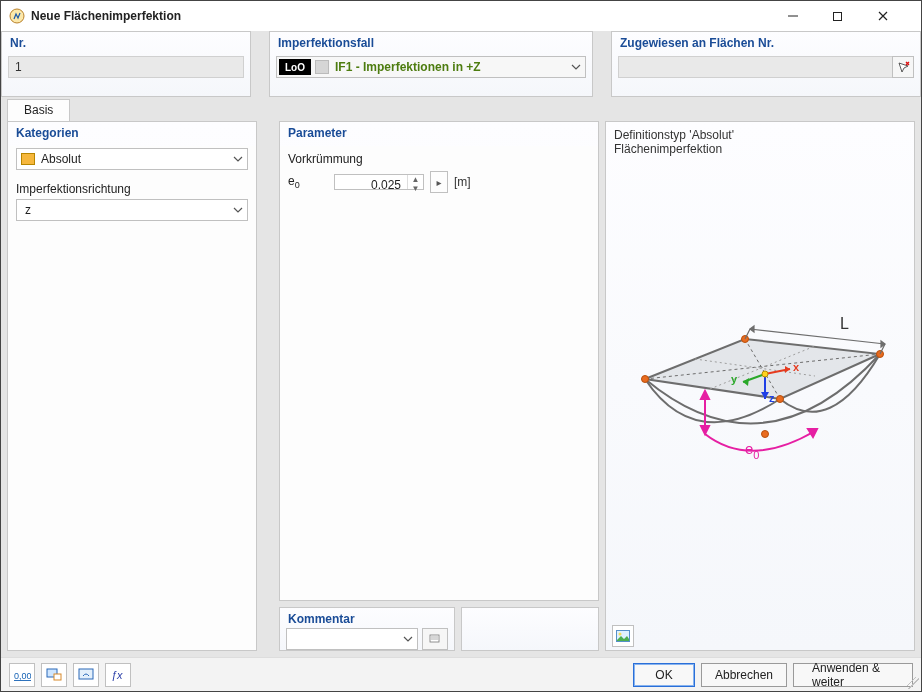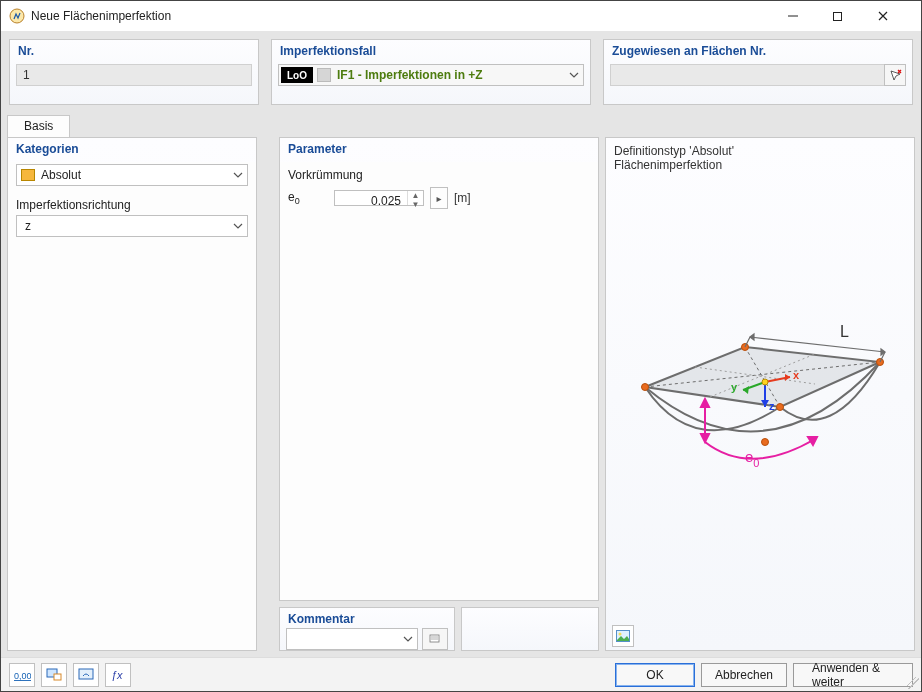--- a/index.html
+++ b/index.html
@@ -20,40 +20,41 @@
     flex-direction: column;
     position: relative;
   }
   
   .titlebar {
     height: 30px;
     display: flex;
     align-items: center;
     padding: 0 16px 0 8px;
     font-size: 12px;
+    font-weight: bold;
   }
   .titlebar .app-icon {
     width: 16px; height: 16px;
     margin-right: 6px;
   }
   .titlebar .title { flex: 1; }
   .titlebar .controls { display: flex; }
   .titlebar .ctl {
     width: 45px; height: 30px;
     display: flex; align-items: center; justify-content: center;
     font-size: 13px;
     cursor: pointer;
   }
 
   
   .topband {
     background: #e5e5e5;
-    padding: 8px;
-    display: flex;
-    gap: 12px;
+    padding: 0;
+    display: flex;
+    gap: 18px;
   }
   .panel {
     border: 1px solid #c8c8c8;
     background: linear-gradient(to bottom, #fdfdff, #f5f7fb);
     display: flex;
     flex-direction: column;
   }
   .panel-header {
     padding: 4px 8px 6px 8px;
     font-size: 12px;
@@ -535,19 +536,19 @@
         <rect x="1" y="1" width="14" height="10" fill="#e4f0fb" stroke="#2b69b8"></rect>
         <path d="M5 8 Q8 4 11 8" stroke="#2b69b8" fill="none"></path>
       </svg>
     </div>
     <div class="tool-btn">
       <svg width="16" height="14" viewBox="0 0 16 14">
         <text x="1" y="11" font-size="11" font-style="italic" fill="#2b3fa8">ƒx</text>
       </svg>
     </div>
     <div class="spacer"></div>
-    <div class="btn primary" style="width:80px">OK</div>
+    <div class="btn primary" style="width:62px">OK</div>
     <div class="btn" style="width:86px">Abbrechen</div>
     <div class="btn" style="width:120px">Anwenden &amp; weiter</div>
   </div>
 
   <div class="resize-grip"></div>
 </div>
 
 </body></html>

